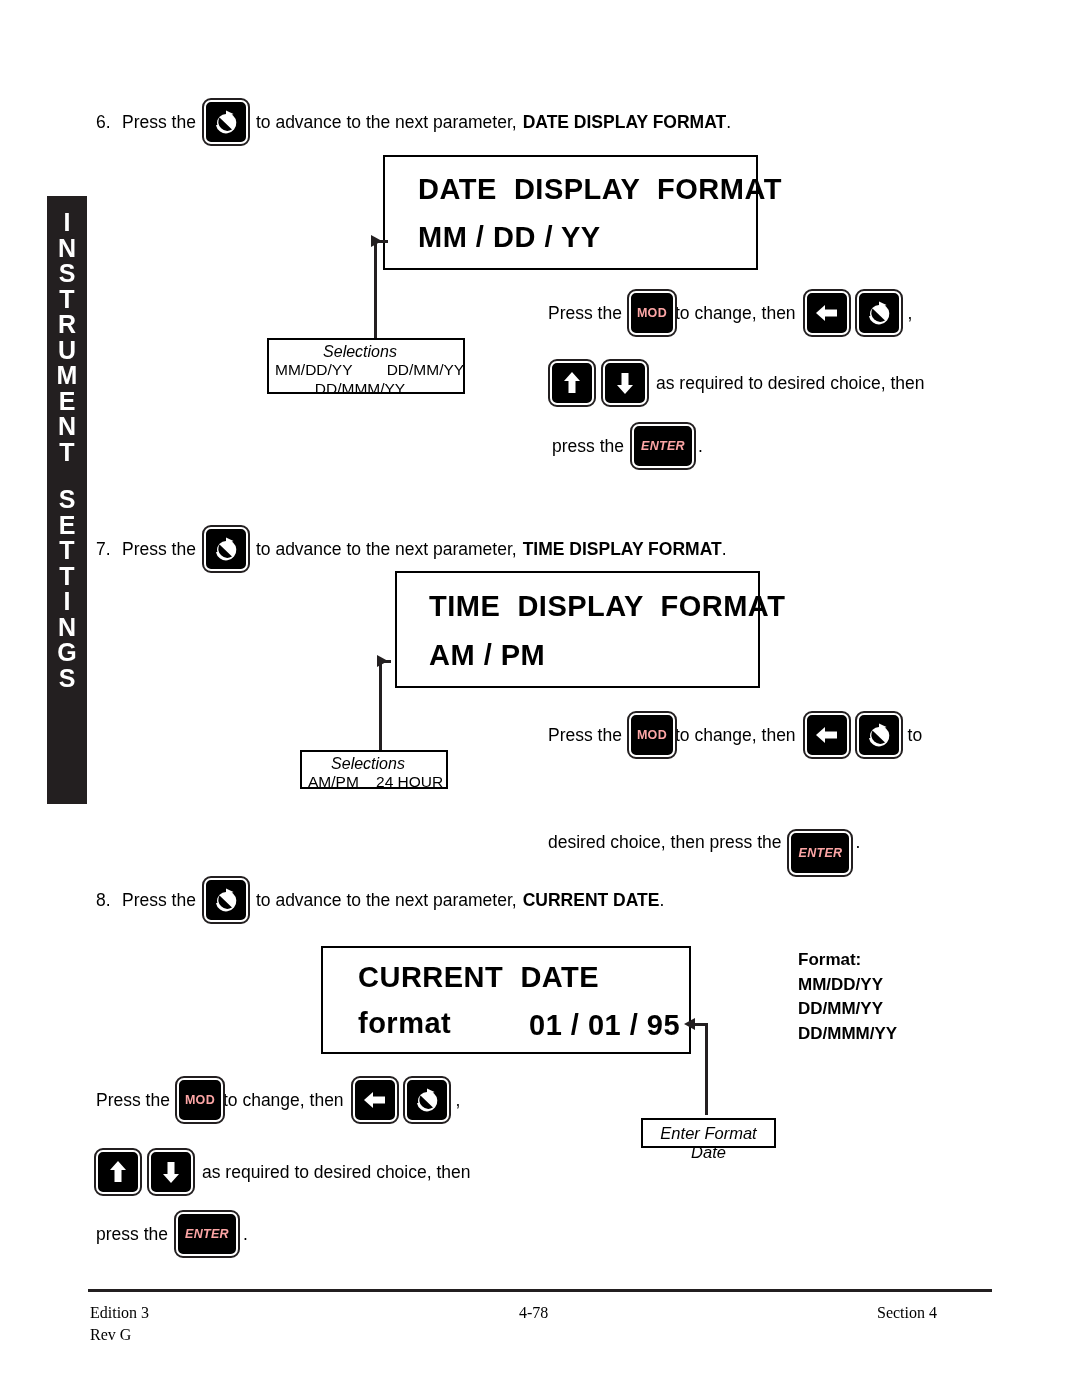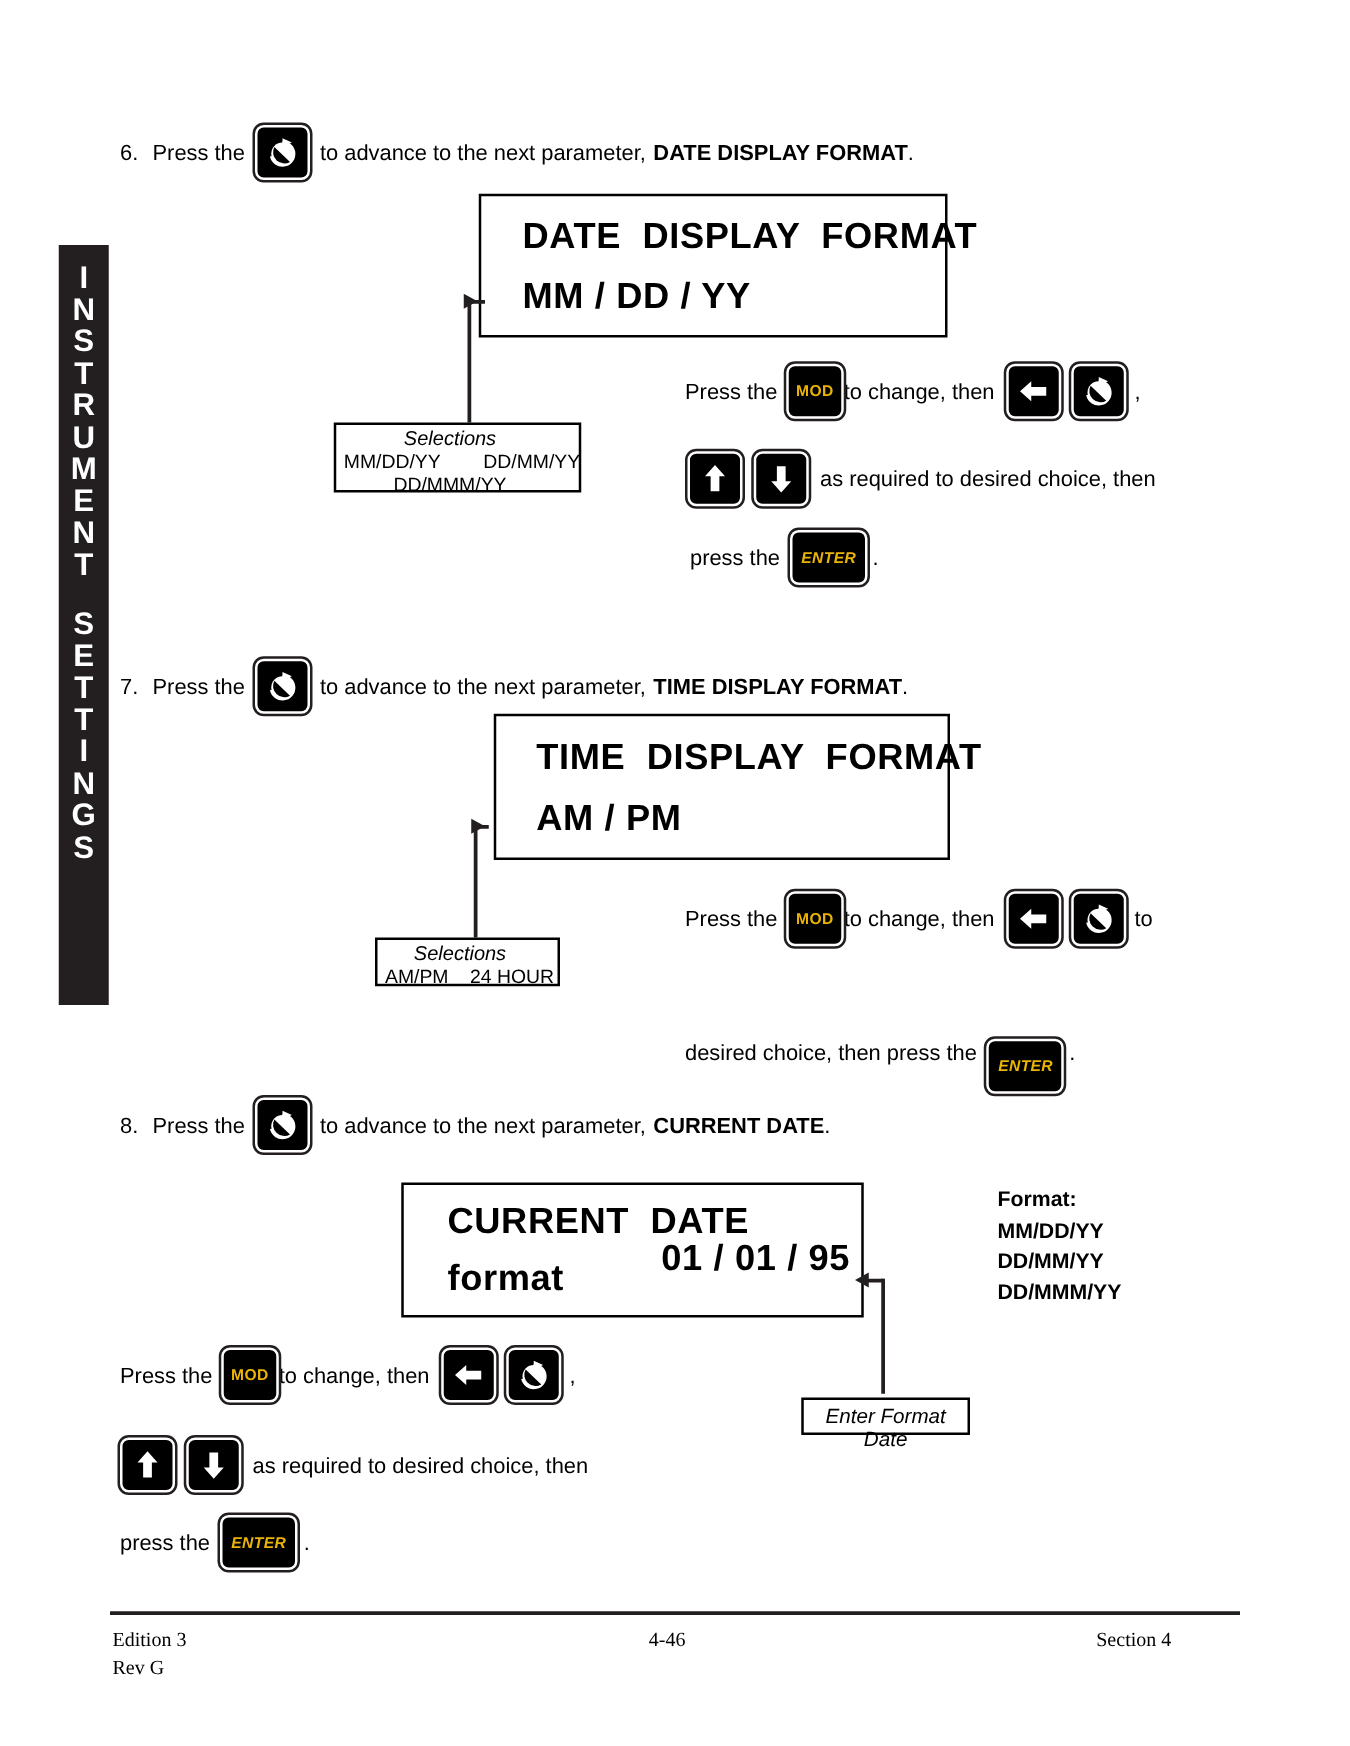--- a/index.html
+++ b/index.html
@@ -65,21 +65,21 @@
     background: #000000;
     border: 2.5px solid #ffffff;
     outline: 2px solid #231f20;
     border-radius: 7px;
     box-sizing: border-box;
     vertical-align: middle;
     position: relative;
   }
   .key.sq { width: 44px; height: 44px; }
   .key.lbl {
-    color: #eab308;
+    color: #fca5a5;
     font-weight: bold;
     font-size: 12.5px;
     letter-spacing: .3px;
   }
   .key.enter { width: 62px; height: 44px; font-style: italic; }
   .key.mod   { width: 46px; height: 44px; }
   .key svg { display: block; }
 
   
   .lcd {
@@ -368,21 +368,21 @@
     <span style="display:inline-block;width:8px;"></span>
     <span class="txt">to advance to the next parameter,</span>
     <span style="display:inline-block;width:6px;"></span>
     <b>CURRENT DATE</b>
     <span>.</span>
   </div>
 
   <div class="lcd" style="left:321px; top:946px; width:370px; height:108px;">
     <span class="l1" style="left:35px; top:13px;">CURRENT  DATE</span>
     <span class="l2" style="left:35px; top:59px;">format</span>
-    <span class="l2" style="left:206px; top:43px;">01 / 01 / 95</span>
+    <span class="l2" style="left:206px; top:61px;">01 / 01 / 95</span>
   </div>
 
   <div class="ln v" style="left:705px; top:1023px; height:92px;"></div>
   <div class="ln h" style="left:693px; top:1023px; width:14px;"></div>
   <div class="arrow left" style="left:684px; top:1018px;"></div>
 
   <div class="callout plain" style="left:641px; top:1118px; width:135px; height:30px;">Enter Format Date</div>
 
   <div class="fmt-list" style="left:770px; top:948px;">
     <div>Format:</div>
@@ -438,16 +438,16 @@
     <span style="display:inline-block;width:5px;"></span>
     <span class="t">.</span>
     <span style="display:inline-block;width:18px;"></span>
   </div>
 
   <div class="footer-rule" style="top:1289px;"></div>
   <div class="footer" style="left:90px; top:1302px;">
     <div>Edition 3</div>
     <div>Rev G</div>
   </div>
-  <div class="footer" style="left:519px; top:1302px;">4-46</div>
+  <div class="footer" style="left:519px; top:1302px;">4-78</div>
   <div class="footer" style="left:877px; top:1302px;">Section 4</div>
 
 </div>
 
 </body></html>

